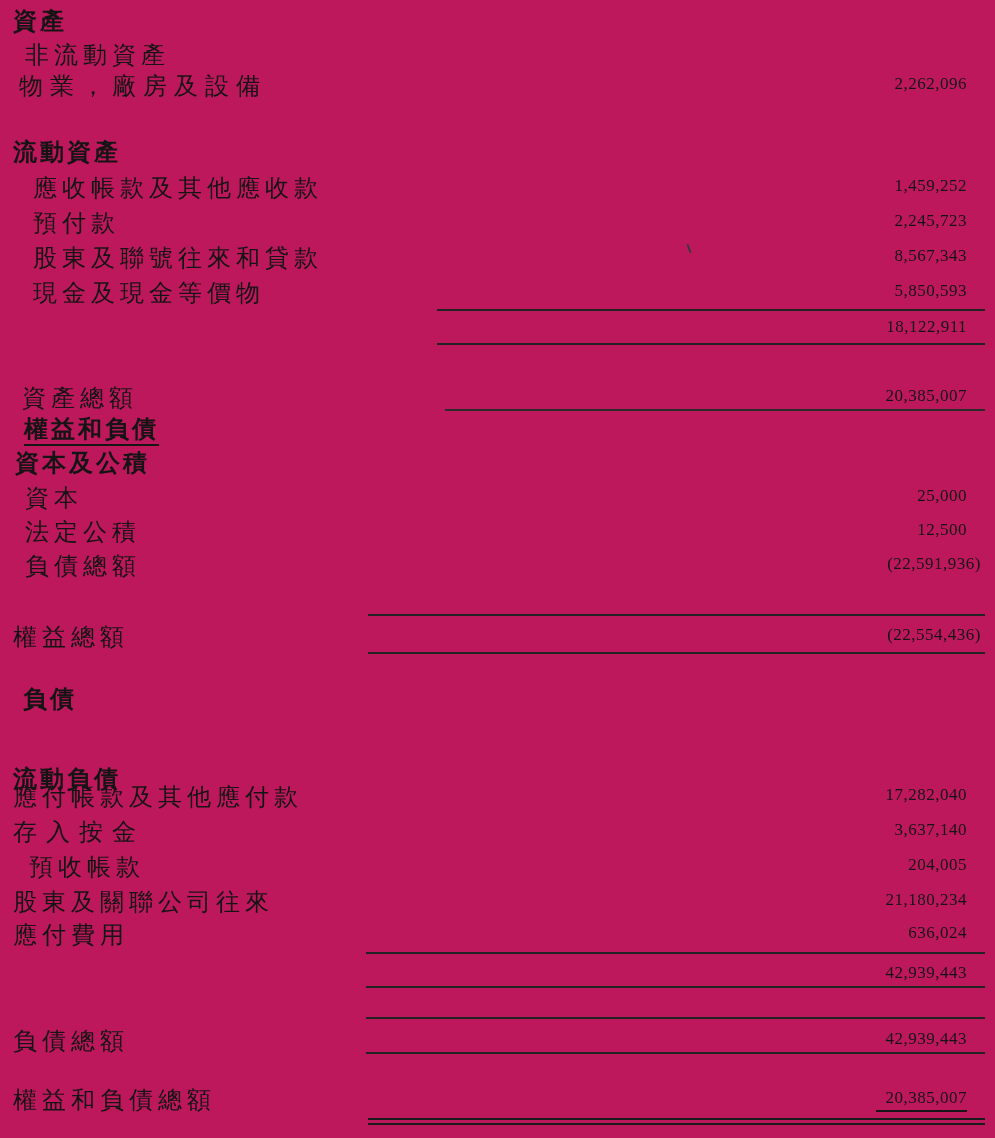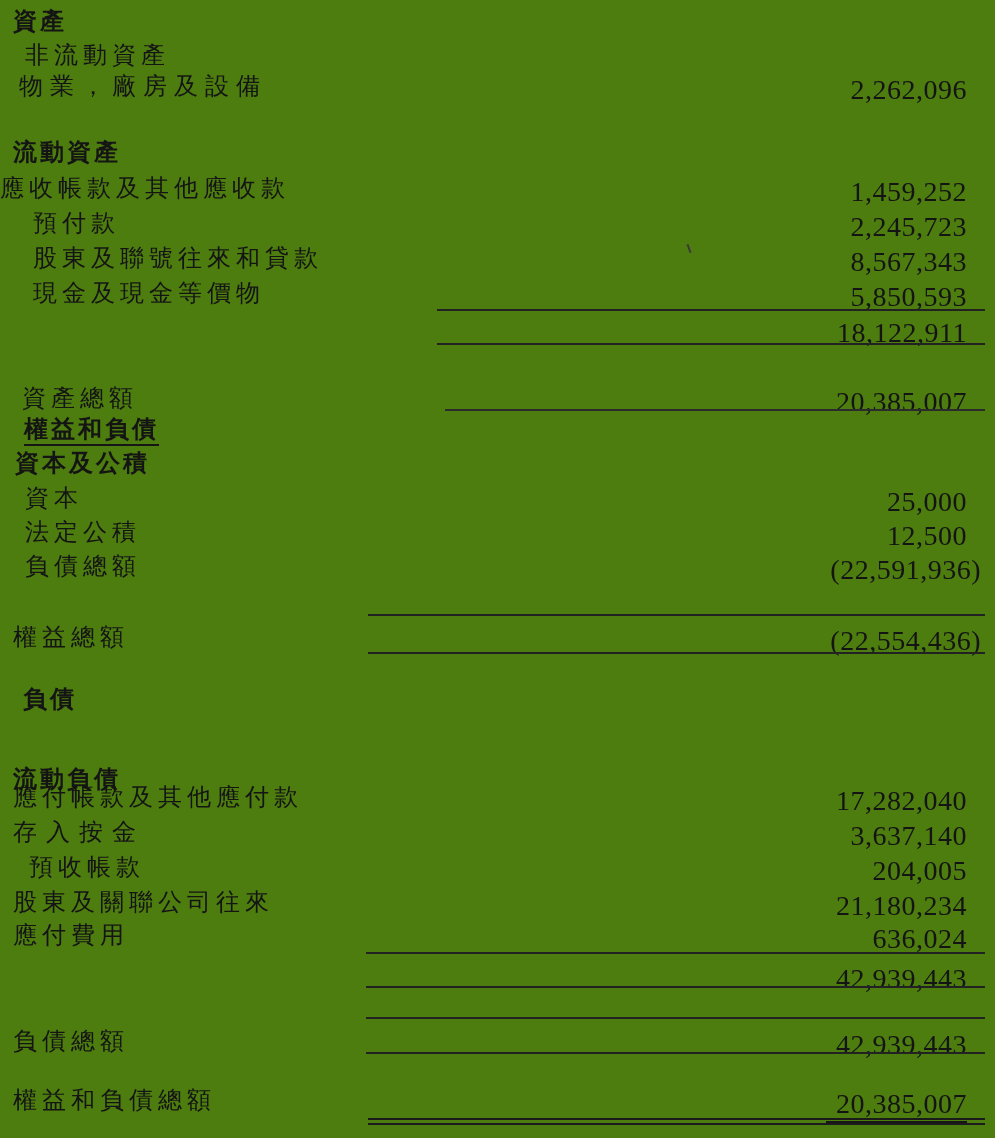--- a/index.html
+++ b/index.html
@@ -1,25 +1,25 @@
 <!DOCTYPE html>
 <html><head>
 <meta charset="utf-8">
 <style>
   html,body{margin:0;padding:0;background:#ffffff;}
   .page{
-    position:relative;width:995px;height:1138px;background:#4d7c0f;
+    position:relative;width:995px;height:1138px;background:#be185d;
     font-family:"Liberation Serif","DejaVu Serif",serif;color:#141414;
     overflow:hidden;
   }
   .row{position:absolute;left:0;width:100%;line-height:1.05;}
   .lbl{display:inline-block;font-size:24px;letter-spacing:5px;white-space:nowrap;}
   .hd{font-weight:bold;letter-spacing:3px;}
   .hd-u{border-bottom:2px solid #161616;padding-bottom:2px;}
-  .val{position:absolute;right:28px;top:1px;font-size:28px;letter-spacing:0.5px;white-space:nowrap;}
+  .val{position:absolute;right:28px;top:1px;font-size:17px;letter-spacing:0.5px;white-space:nowrap;}
   .val.neg{right:14px;text-align:right;}
   .val.u{border-bottom:2px solid #161616;padding-bottom:3px;padding-left:10px;}
   .rule{position:absolute;right:10px;height:0;border-top:2px solid #222222;}
   .rule.soft{border-top-color:#2b2b2b;}
   .dblrule{position:absolute;right:10px;height:3px;border-top:2px solid #1b1b1b;border-bottom:2px solid #1b1b1b;}
   .tick{position:absolute;width:2px;height:9px;background:#3a3a3a;transform:rotate(-20deg);}
 </style>
 </head>
 <body>
 
@@ -33,21 +33,21 @@
   </div>
   <div class="row" style="top:74px">
     <span class="lbl" style="margin-left:19px;letter-spacing:7px">物業，廠房及設備</span>
     <span class="val">2,262,096</span>
   </div>
 
   <div class="row" style="top:140px">
     <span class="lbl hd" style="margin-left:13px">流動資產</span>
   </div>
   <div class="row" style="top:176px">
-    <span class="lbl" style="">應收帳款及其他應收款</span>
+    <span class="lbl" style="margin-left:33px">應收帳款及其他應收款</span>
     <span class="val">1,459,252</span>
   </div>
   <div class="row" style="top:211px">
     <span class="lbl" style="margin-left:33px">預付款</span>
     <span class="val">2,245,723</span>
   </div>
   <div class="row" style="top:246px">
     <span class="lbl" style="margin-left:33px">股東及聯號往來和貸款</span>
     <span class="val">8,567,343</span>
   </div>

